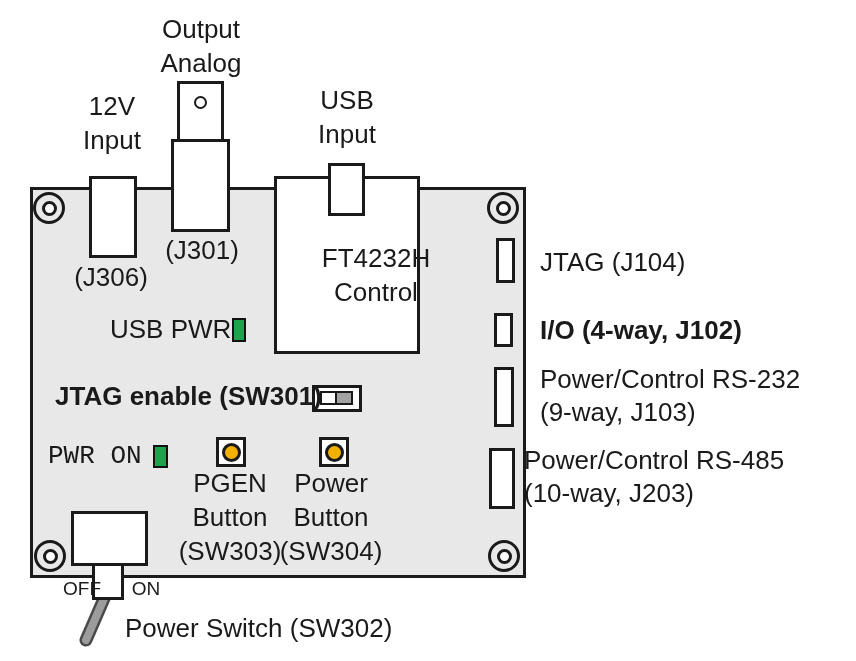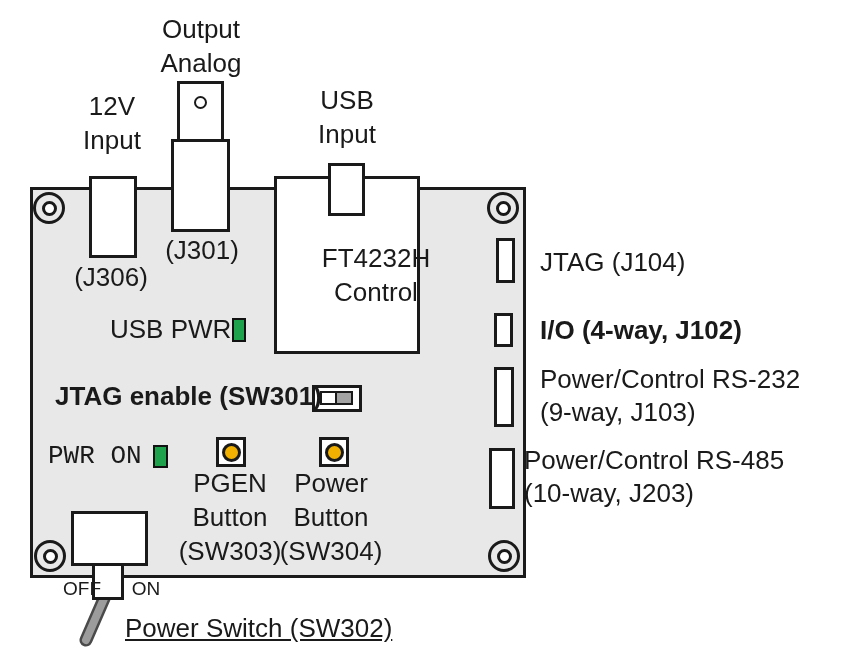--- a/index.html
+++ b/index.html
@@ -116,15 +116,15 @@
     <div>Power/Control RS-232</div>
     <div>(9-way, J103)</div>
   </div>
   <div class="txt lh33" style="left:524px;top:444px;">
     <div>Power/Control RS-485</div>
     <div>(10-way, J203)</div>
   </div>
 
   <div class="txt txt-sm txt-c" style="left:64px;top:578px;margin-left:18px;">OFF</div>
   <div class="txt txt-sm txt-c" style="left:146px;top:578px;">ON</div>
-  <div class="txt" style="left:125px;top:611px;text-decoration:underline;">Power Switch (SW302)</div>
+  <div class="txt" style="left:125px;top:611px;">Power Switch (SW302)</div>
 
 </div>
 
 </body></html>

